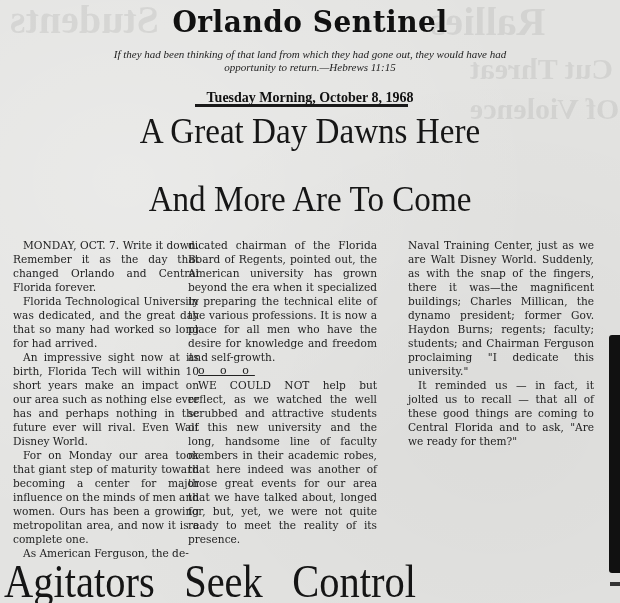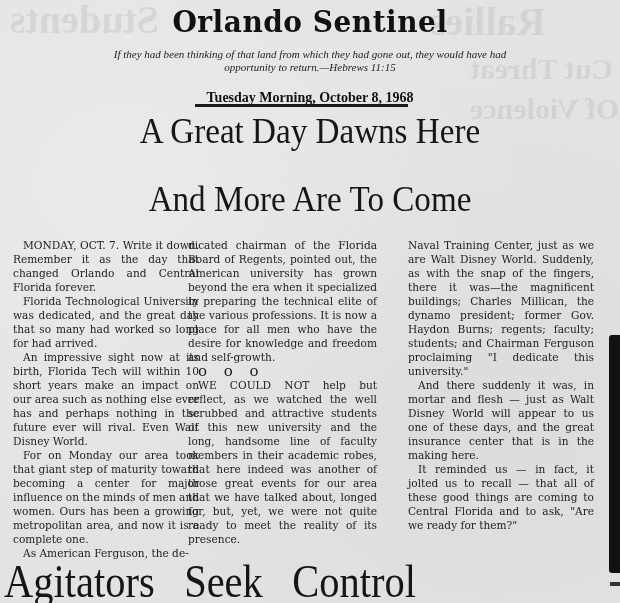--- a/index.html
+++ b/index.html
@@ -114,24 +114,25 @@
       text-align-last: left;
     }
     .column p.first {
       text-indent: 10px;
     }
     .column p.cont {
       text-indent: 0;
     }
     .dots {
       text-align: right;
-      font-size: 15px;
+      font-size: 11px;
       letter-spacing: 6px;
       line-height: 14px;
       margin: 0;
+      text-decoration: underline;
     }
     .next-headline {
       position: absolute;
       left: 4px;
       top: 557px;
       width: 400px;
       font-family: "Liberation Serif", serif;
       font-size: 46px;
       line-height: 50px;
       color: #151515;
@@ -185,21 +186,20 @@
   </div>
 
   <div class="column col-2">
     <p class="cont">dicated chairman of the Florida Board of Regents, pointed out, the American university has grown beyond the era when it specialized in preparing the technical elite of the various professions. It is now a place for all men who have the desire for knowledge and freedom and self-growth.</p>
     <p class="dots">o o o</p>
     <p>WE COULD NOT help but reflect, as we watched the well scrubbed and attractive students of this new university and the long, handsome line of faculty members in their academic robes, that here indeed was another of those great events for our area that we have talked about, longed for, but, yet, we were not quite ready to meet the reality of its presence.</p>
   </div>
 
   <div class="column col-3">
     <p class="cont">Naval Training Center, just as we are Walt Disney World. Suddenly, as with the snap of the fingers, there it was—the magnificent buildings; Charles Millican, the dynamo president; former Gov. Haydon Burns; regents; faculty; students; and Chairman Ferguson proclaiming "I dedicate this university."</p>
-    <p>And there suddenly it was, in mortar and flesh — just as Walt Disney World will appear to us one of these days, and the great insurance center that is in the making here.</p>
     <p>It reminded us — in fact, it jolted us to recall — that all of these good things are coming to Central Florida and to ask, "Are we ready for them?"</p>
   </div>
 
   <div class="next-headline">Agitators Seek Control</div>
 
   <div class="edge-bar"></div>
   <div class="edge-mark"></div>
 </div>
 
 </body></html>

